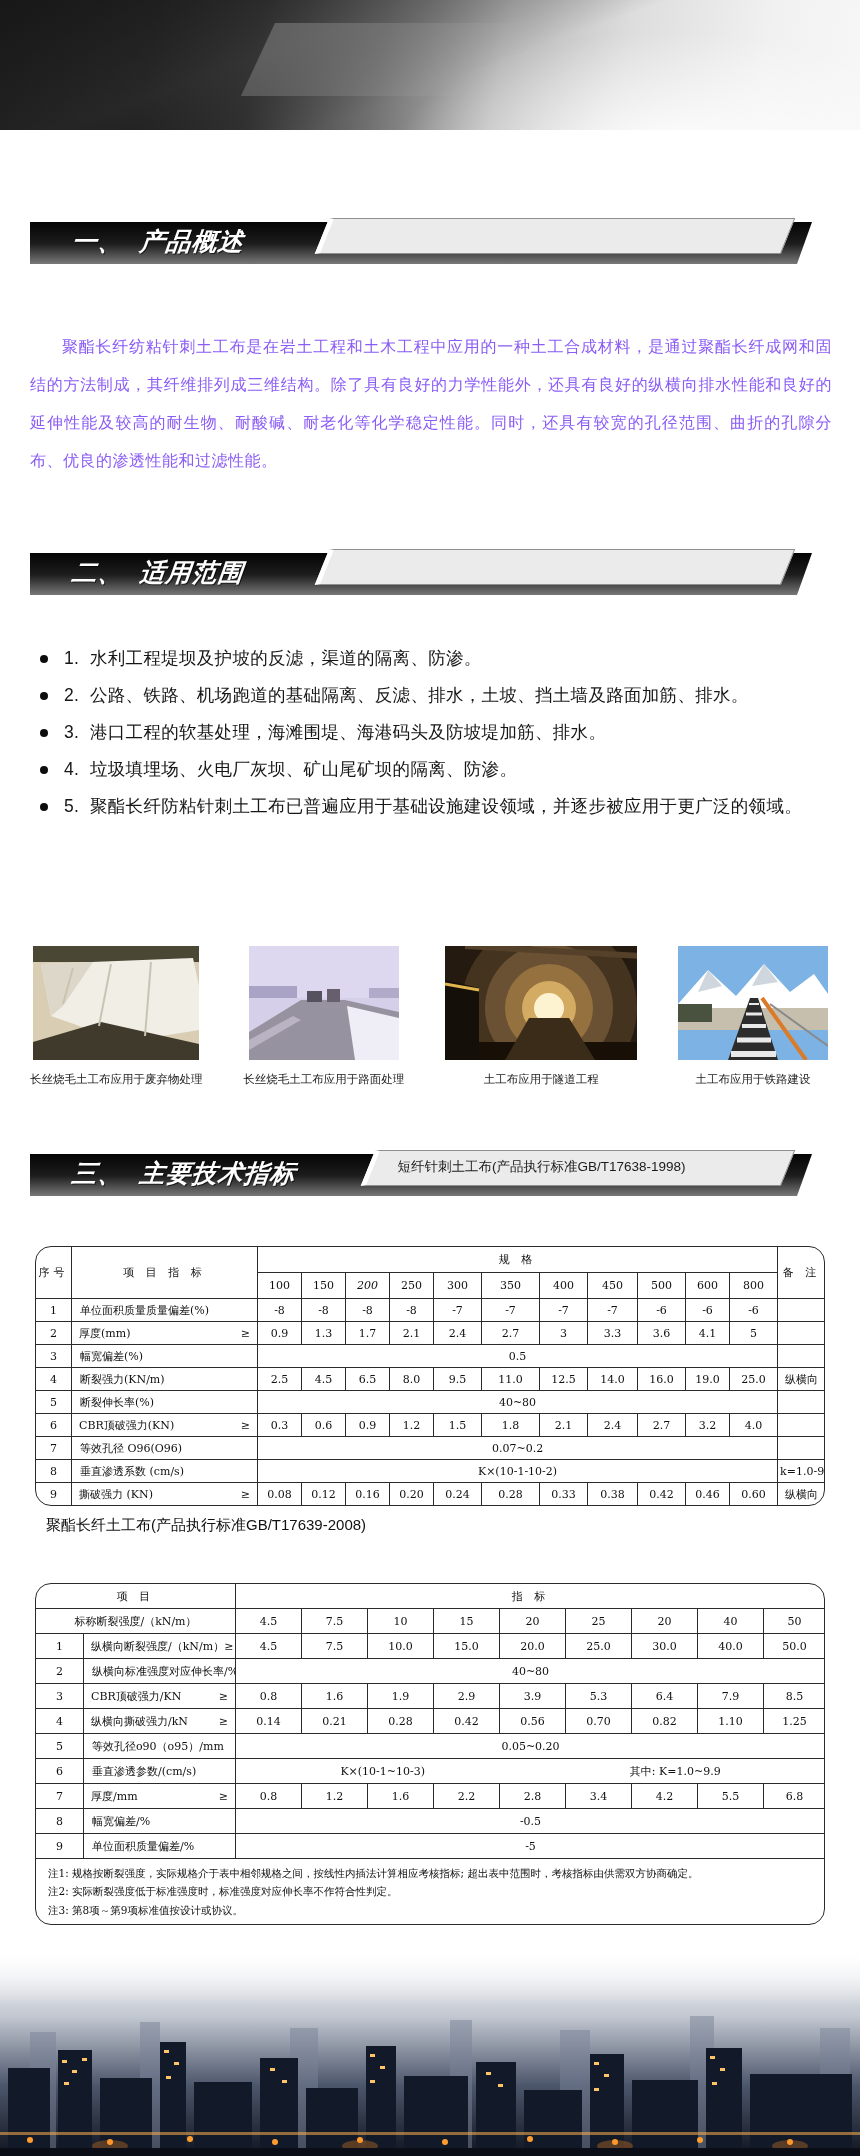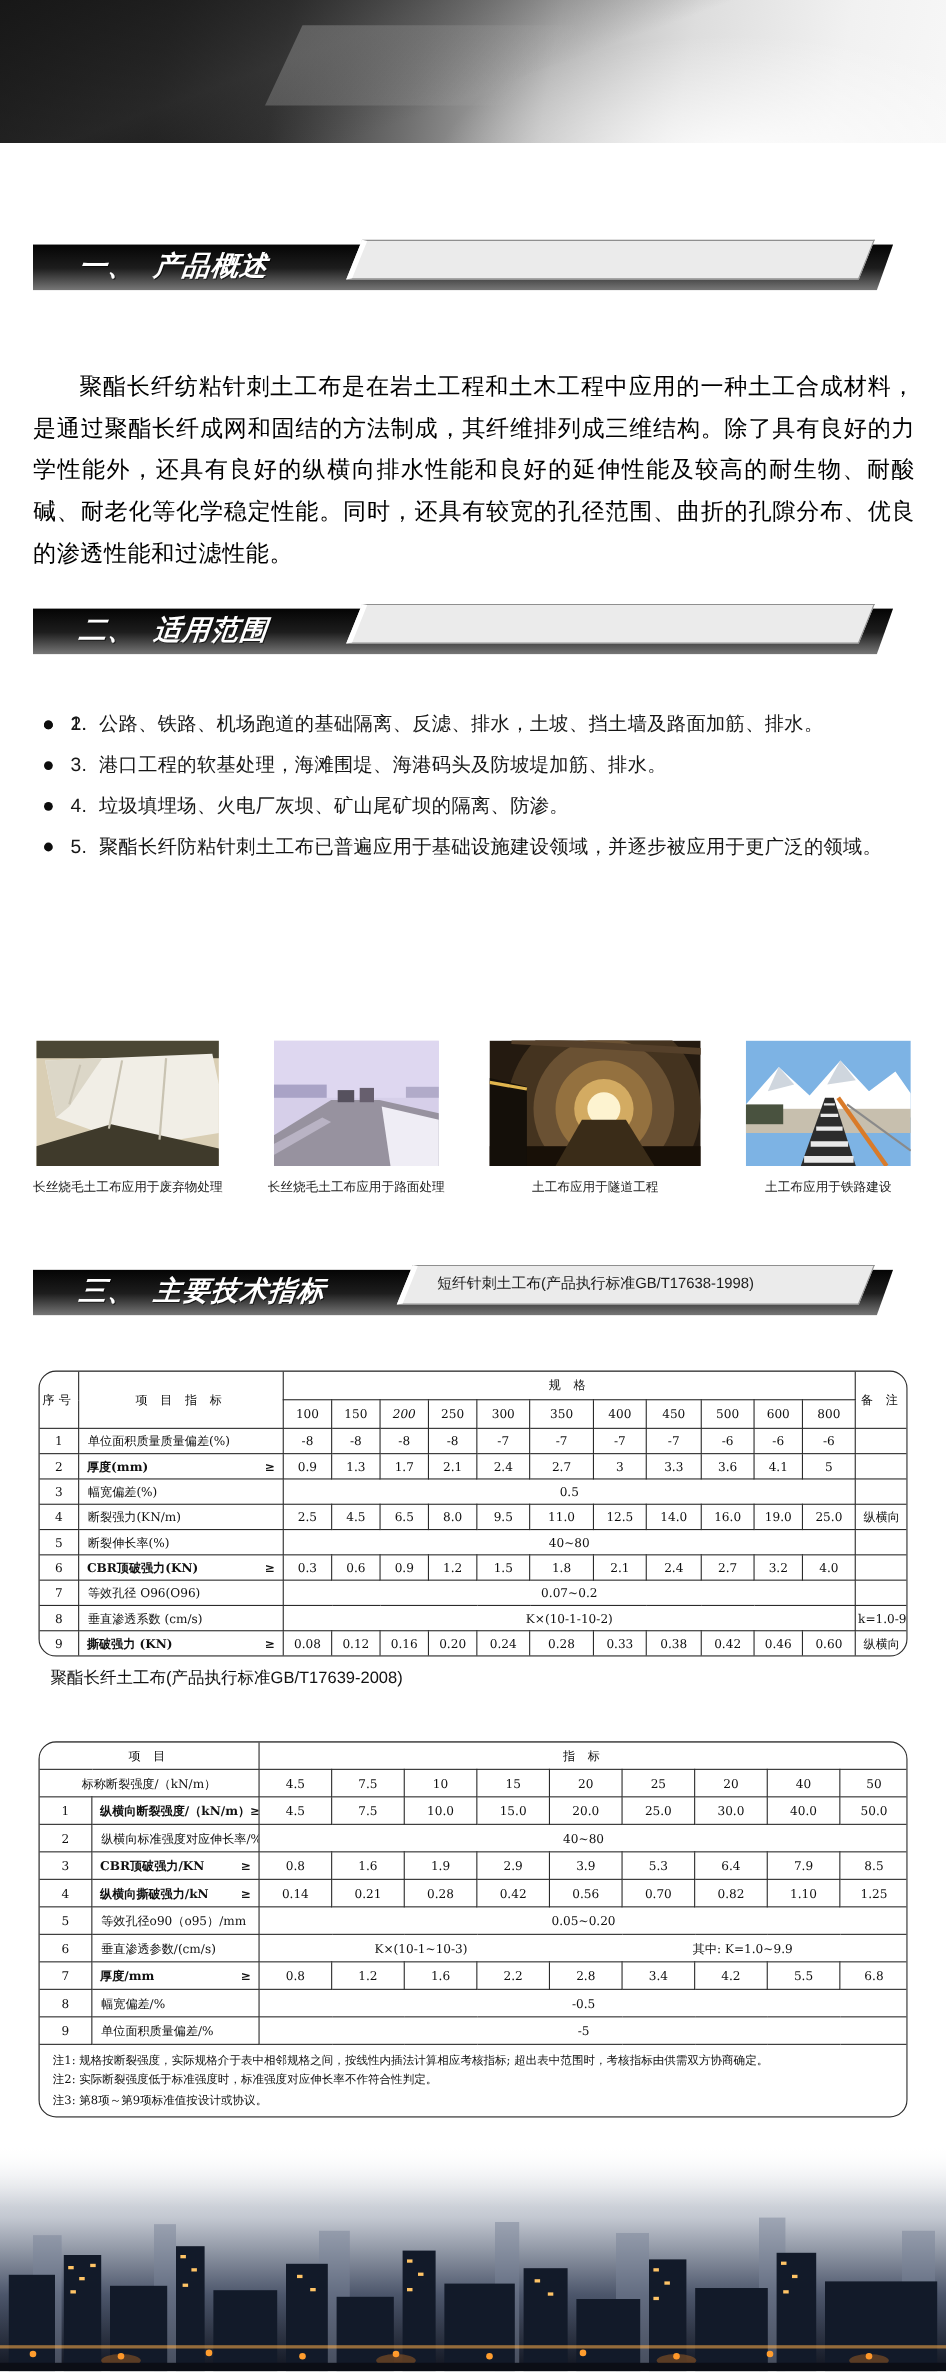--- a/index.html
+++ b/index.html
@@ -25,22 +25,22 @@
     border:1px solid #8f8f8f;border-left:5px solid #fff;transform:skewX(-22deg);}
   .g1,.g2{left:292px}
   .g3{left:338px}
   .banner-title{position:absolute;left:42px;top:7px;z-index:2;color:#fff;font-style:italic;
     font-weight:bold;font-size:25px;letter-spacing:1px;transform:skewX(-6deg);
     display:flex;gap:16px;white-space:nowrap;text-shadow:1px 1px 0 rgba(0,0,0,.6);}
   .band-note{display:block;transform:skewX(22deg);line-height:32px;padding-left:24px;
     font-size:13.5px;color:#1b1b1b;white-space:nowrap;}
 
   
-  .overview{position:absolute;left:30px;right:28px;top:312px;font-size:21px;line-height:38px;
-    text-align:justify;color:#000000;text-indent:2em;letter-spacing:.5px;}
+  .overview{position:absolute;left:30px;right:28px;top:312px;font-size:16px;line-height:38px;
+    text-align:justify;color:#8b5cf6;text-indent:2em;letter-spacing:.5px;}
 
   
   .bullets{position:absolute;left:28px;right:22px;top:640px;list-style:none;margin:0;padding:0;}
   .bullet{position:relative;padding-left:62px;font-size:17.5px;line-height:37px;color:#161616;
     letter-spacing:.3px;text-align:justify;}
   .bullet::before{content:"";position:absolute;left:12px;top:15px;width:8px;height:8px;border-radius:50%;background:#0d0d0d;}
   .bnum{position:absolute;left:36px;}
 
   
   .gallery{position:absolute;left:30px;right:32px;top:946px;display:flex;justify-content:space-between;align-items:flex-start;}
@@ -53,21 +53,21 @@
     border-radius:16px;overflow:hidden;background:#fff;box-sizing:border-box;}
   .tf1{top:1246px;}
   .tf2{top:1583px;}
   table{border-collapse:collapse;width:calc(100% + 2px);margin:-1px;table-layout:fixed;
     font-family:"DejaVu Serif",serif;font-size:11px;color:#101010;}
   th,td{border:1px solid var(--table-border,#2b2b2b);text-align:center;padding:1px 2px;
     font-weight:normal;height:20px;overflow:hidden;white-space:nowrap;}
   .tf2 td,.tf2 th{height:22px;}
   thead th{height:23px;letter-spacing:4px;}
   td.left{text-align:left;padding-left:8px;}
-  td.flexcell{padding:0 7px;font-weight:bold;}
+  td.flexcell{padding:0 7px;}
   td.flexcell .inner{display:flex;justify-content:space-between;align-items:center;}
   .span2cell .inner2{display:flex;justify-content:space-around;align-items:center;}
   td.notes{white-space:normal;text-align:left;padding:5px 12px;font-size:10.5px;line-height:1.75;height:auto;}
   .subtitle{position:absolute;left:46px;top:1516px;font-size:15px;color:#111;}
 
   
   .hero-bottom{position:absolute;left:0;bottom:0;width:860px;height:206px;}
 </style>
 </head>
 <body>
@@ -90,21 +90,21 @@
   <div class="banner" style="top:549px">
     <div class="banner-underbar"></div>
     <div class="banner-gray g2"></div>
     <div class="banner-title">
       <span>二、</span>
       <span>适用范围</span>
     </div>
   </div>
 
   <ul class="bullets">
-    <li class="bullet"><span class="bnum">1.</span></li>
+    <li class="bullet"><span class="bnum">1.</span><span>水利工程堤坝及护坡的反滤，渠道的隔离、防渗。</span></li>
     <li class="bullet"><span class="bnum">2.</span><span>公路、铁路、机场跑道的基础隔离、反滤、排水，土坡、挡土墙及路面加筋、排水。</span></li>
     <li class="bullet"><span class="bnum">3.</span><span>港口工程的软基处理，海滩围堤、海港码头及防坡堤加筋、排水。</span></li>
     <li class="bullet"><span class="bnum">4.</span><span>垃圾填埋场、火电厂灰坝、矿山尾矿坝的隔离、防渗。</span></li>
     <li class="bullet"><span class="bnum">5.</span><span>聚酯长纤防粘针刺土工布已普遍应用于基础设施建设领域，并逐步被应用于更广泛的领域。</span></li>
   </ul>
 
   <div class="gallery">
     <div class="gcard">
       <svg width="166" height="114" viewBox="0 0 166 114">
         <rect width="166" height="114" fill="#d9ceb4"></rect>

